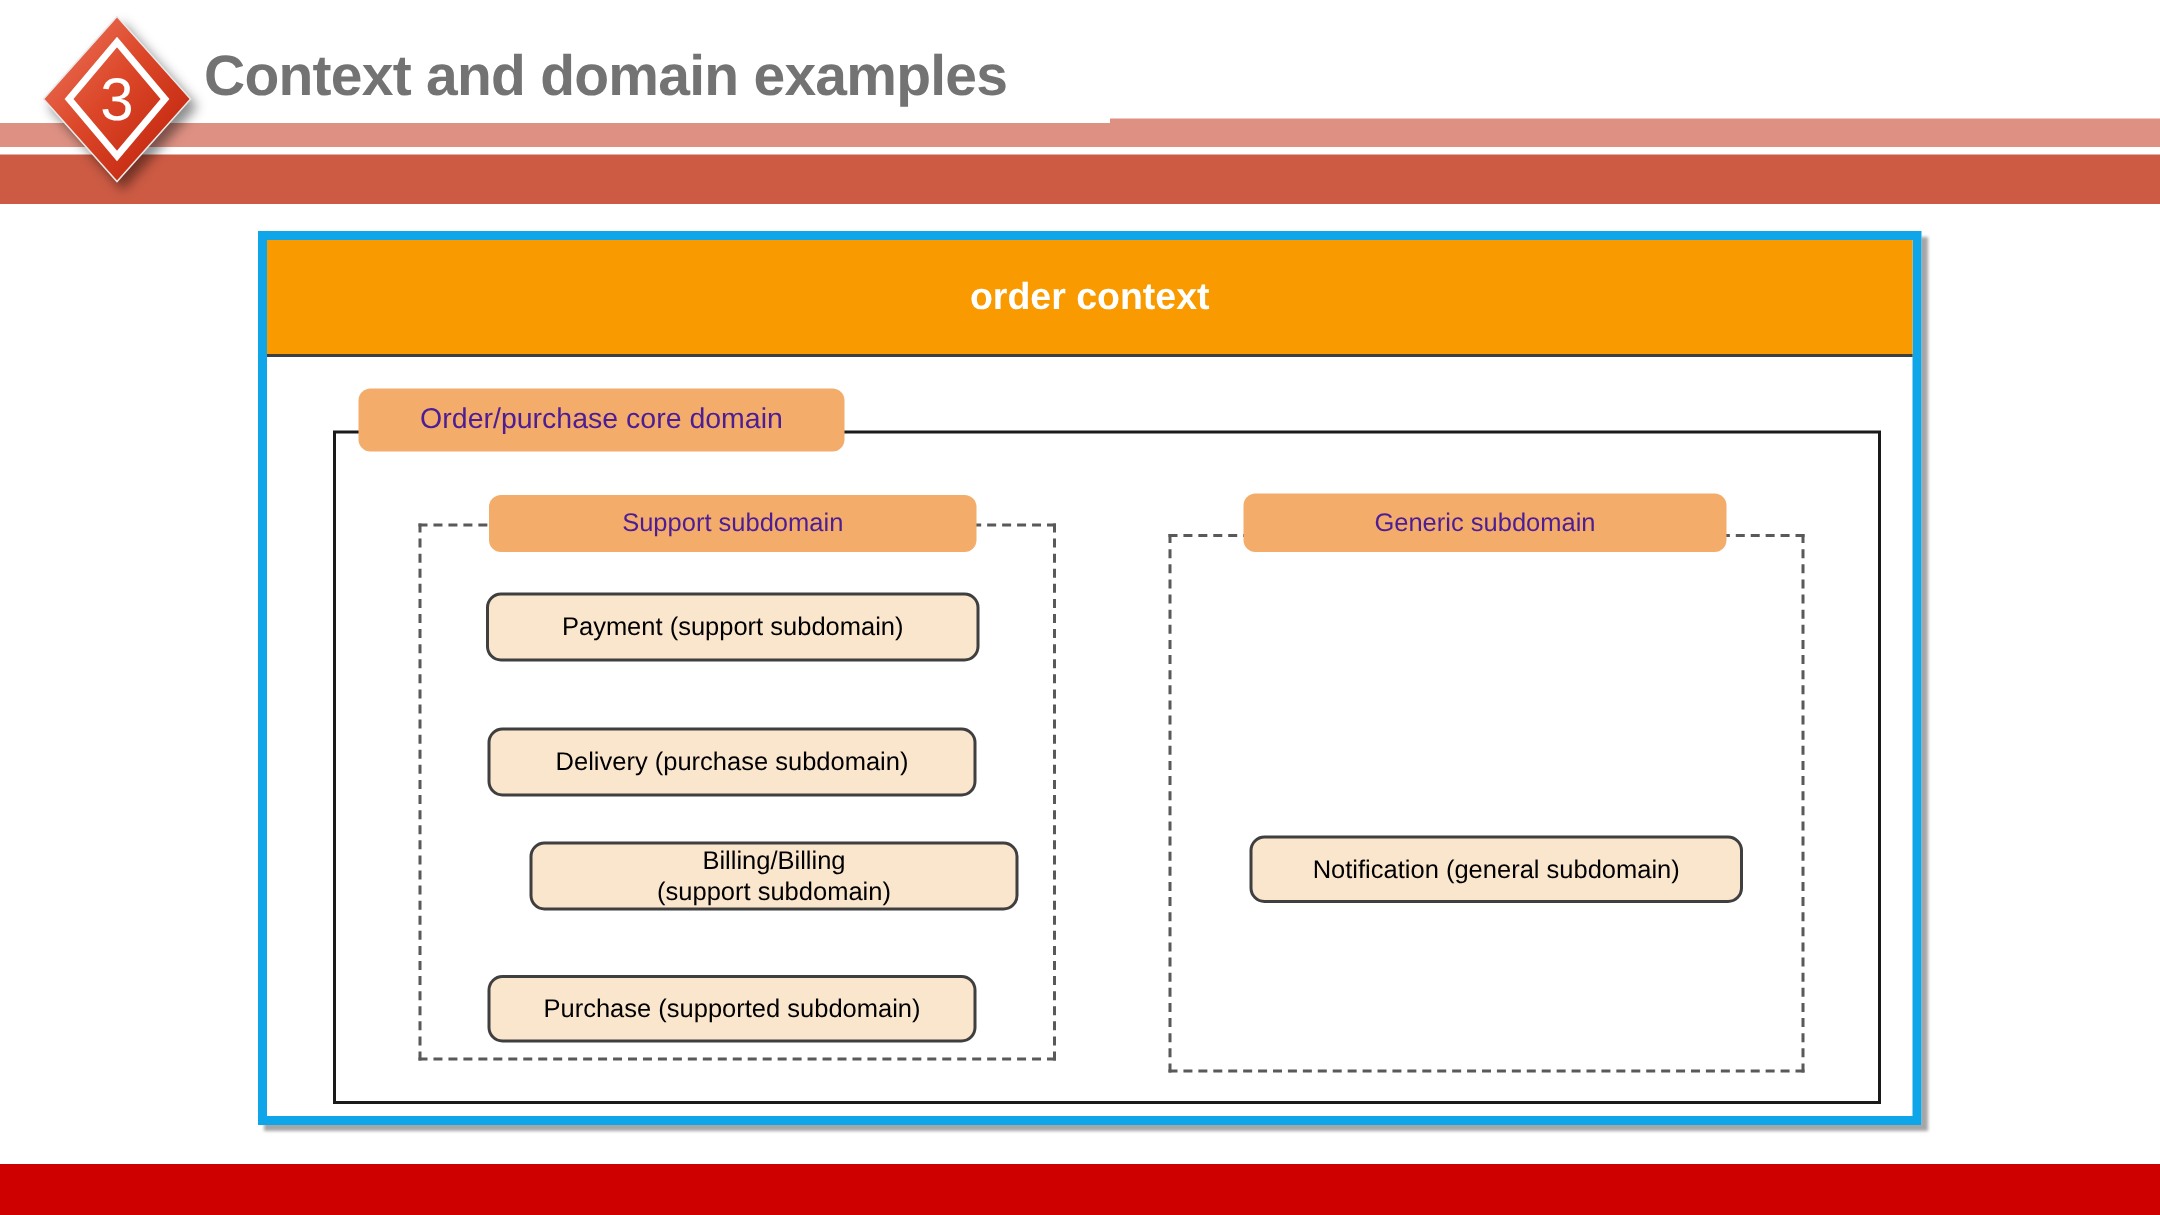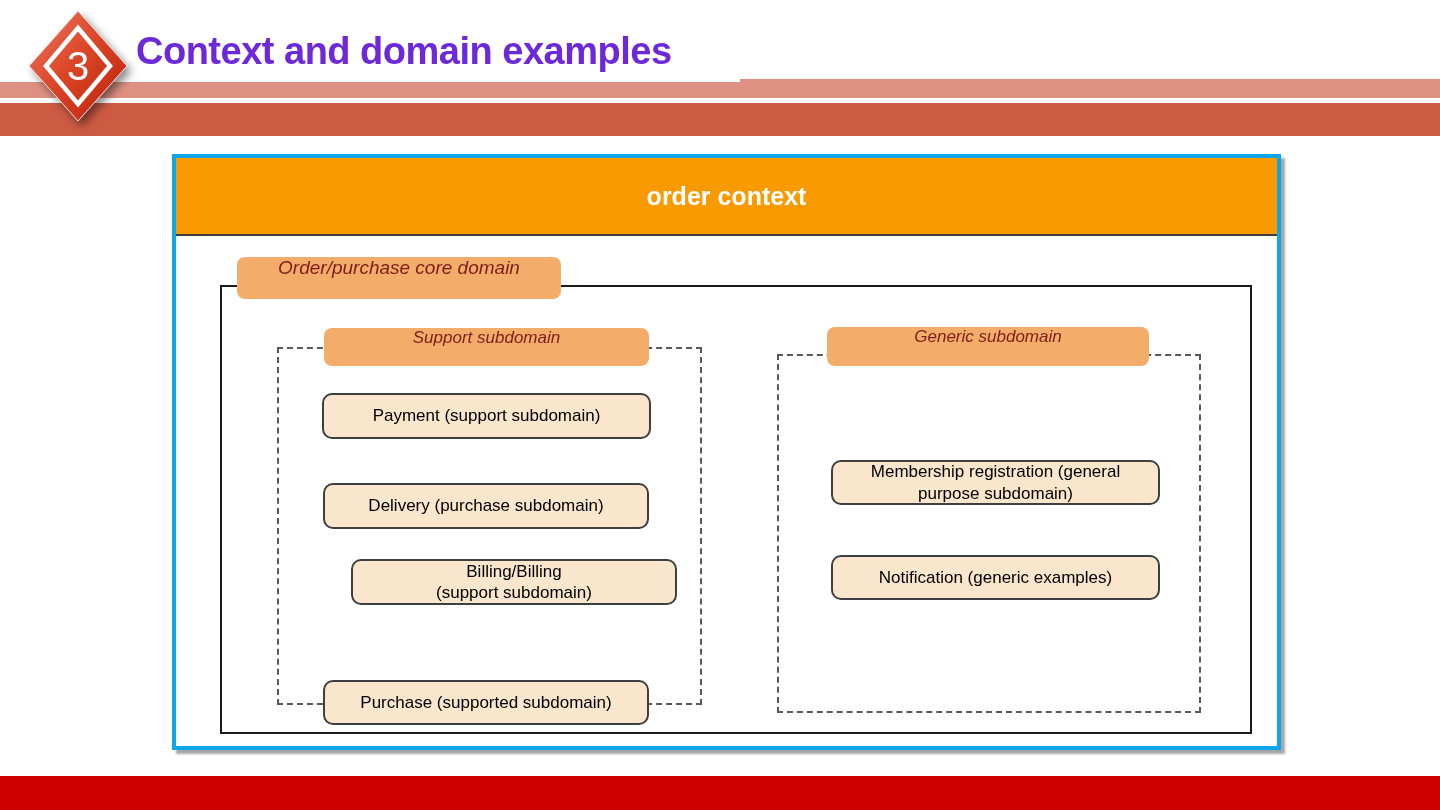--- a/index.html
+++ b/index.html
@@ -4,51 +4,51 @@
 <style>
   * { margin:0; padding:0; box-sizing:border-box; }
   html,body { width:1440px; height:810px; background:#ffffff; overflow:hidden; }
   body { font-family:"Liberation Sans", sans-serif; position:relative; }
 
   
   .bar-light   { position:absolute; left:0; top:79px;  width:1440px; height:19px; background:var(--bar_light); z-index:1; }
   .bar-dark    { position:absolute; left:0; top:103px; width:1440px; height:33px; background:var(--bar_dark);  z-index:1; }
   .title-mask  { position:absolute; left:0; top:0; width:740px; height:82px; background:#ffffff; z-index:2; }
   .slide-title { position:absolute; left:136px; top:30px; z-index:3;
-                 font-size:38px; letter-spacing:-0.5px; color:#6d28d9; white-space:nowrap;text-align:center; }
+                 font-size:38px; letter-spacing:-0.5px; color:#737373; white-space:nowrap;text-align:center; }
   .badge       { position:absolute; left:26px; top:8px; z-index:4;
                  filter:drop-shadow(4px 5px 4px rgba(0,0,0,0.45)); }
 
   
   .outer-box { position:absolute; left:172px; top:154px; width:1109px; height:596px;
-               background:#ffffff; border:4px solid #0ea5e9;
+               background:#ffffff; border:6px solid #0ea5e9;
                box-shadow:4px 4px 2px rgba(0,0,0,0.35); z-index:1; }
   .context-header { position:absolute; left:0; top:0; width:100%; height:78px;
                background:var(--context_orange); border-bottom:2px solid #3f3f3f;
                display:flex; align-items:center; justify-content:center;
                color:#ffffff; font-size:25px; font-weight:bold; }
   .core-box  { position:absolute; left:44px; top:127px; width:1032px; height:449px;
                border:2px solid #1a1a1a; background:#ffffff; }
   .tab       { position:absolute; background:var(--tab_orange); border-radius:8px;
-               display:flex; align-items:flex-start; justify-content:center;
-               color:#7f1d1d; z-index:5;font-style:italic; }
+               display:flex; align-items:center; justify-content:center;
+               color:#4c1d95; z-index:5; }
   .core-tab  { left:61px;  top:99px;  width:324px; height:42px; font-size:19px; }
   .tab-support { left:148px; top:170px; width:325px; height:38px; font-size:17px; }
   .tab-generic { left:651px; top:169px; width:322px; height:39px; font-size:17px; }
   .dashed    { position:absolute; border:2px dashed #595959; background:transparent; z-index:2; }
   .dashed-left  { left:101px; top:189px; width:425px; height:358px; }
   .dashed-right { left:601px; top:196px; width:424px; height:359px; }
   .item-box  { position:absolute; background:var(--box_peach); border:2px solid #3f3f3f;
                border-radius:10px; display:flex; align-items:center; justify-content:center;
                text-align:center; font-size:17px; line-height:1.25; color:#000000;
                white-space:pre-line; z-index:4; padding:0 4px; }
   .box-payment      { left:146px; top:235px; width:329px; height:46px; }
   .box-delivery     { left:147px; top:325px; width:326px; height:46px; }
   .box-billing      { left:147px; top:401px; width:326px; height:46px;margin-left:28px; }
-  .box-purchase     { left:147px; top:490px; width:326px; height:45px;margin-top:32px; }
+  .box-purchase     { left:147px; top:490px; width:326px; height:45px; }
   .box-membership   { left:655px; top:302px; width:329px; height:45px; }
   .box-notification { left:655px; top:397px; width:329px; height:45px; }
 
   
   .footer-bar { position:absolute; left:0; top:776px; width:1440px; height:34px;
                 background:var(--footer_red); z-index:1; }
 </style>
 </head>
 <body>
 
@@ -90,19 +90,17 @@
   </div>
   <div class="tab tab-generic">
     <span>Generic subdomain</span>
   </div>
 
   <div class="item-box box-payment">Payment (support subdomain)</div>
   <div class="item-box box-delivery">Delivery (purchase subdomain)</div>
   <div class="item-box box-billing">Billing/Billing
 (support subdomain)</div>
   <div class="item-box box-purchase">Purchase (supported subdomain)</div>
-  <div class="item-box box-membership">Membership registration (general
-purpose subdomain)</div>
-  <div class="item-box box-notification">Notification (generic examples)</div>
+  <div class="item-box box-notification">Notification (general subdomain)</div>
 
 </div>
 
 <div class="footer-bar"></div>
 
 </body></html>

